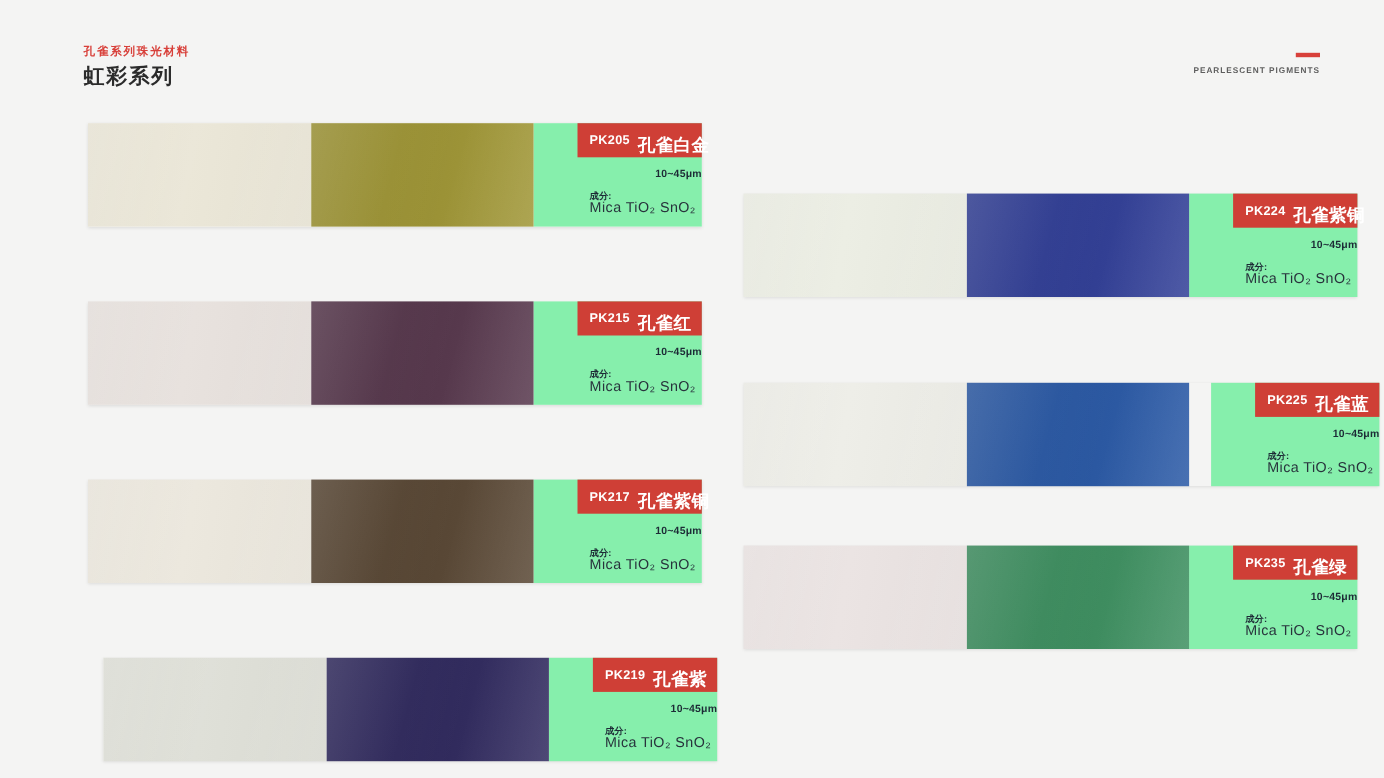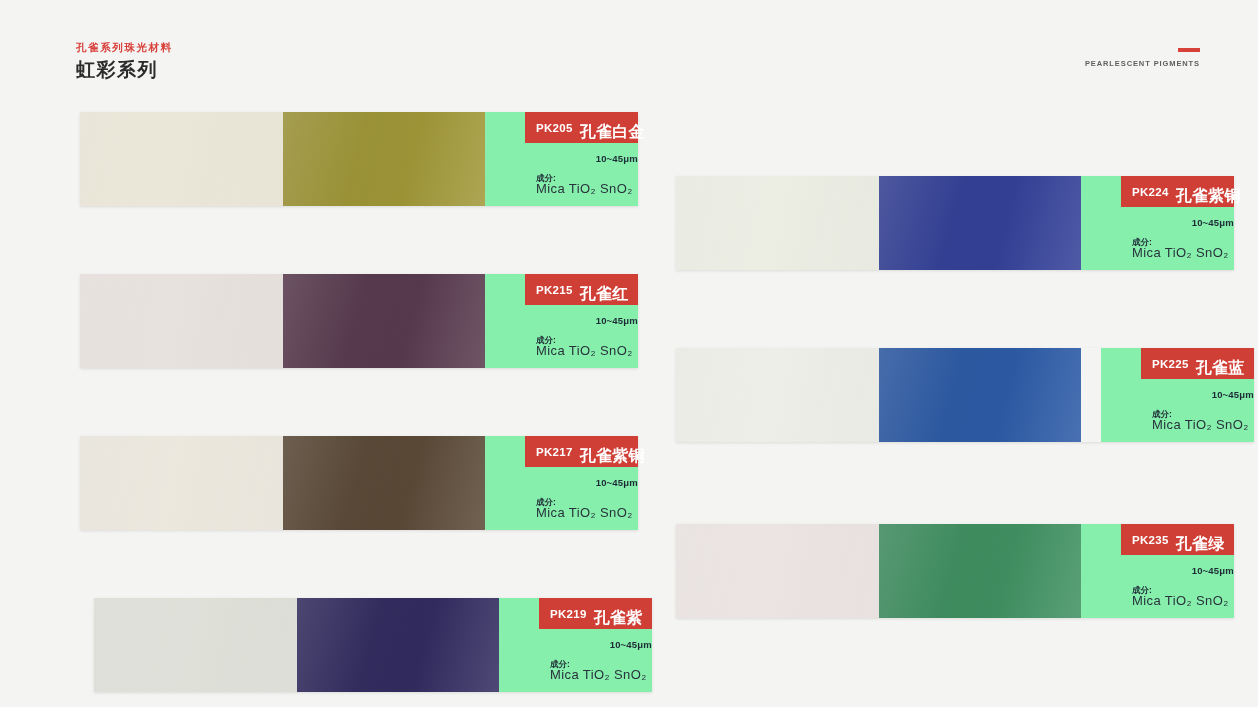--- a/index.html
+++ b/index.html
@@ -254,21 +254,21 @@
           <span class="code">PK225</span>
           <span class="cname">孔雀蓝</span>
         </div>
         <div class="body">
           <div class="size">10~45μm</div>
           <div class="comp-label">成分:</div>
           <div class="comp-value">Mica  TiO₂  SnO₂</div>
         </div>
       </div>
     </div>
-    <div class="card" style="left: 676px; top: 524px;">
+    <div class="card" style="left: 676px; top: 496px;">
       <div class="swatch">
         <div class="half" style="background: linear-gradient(100deg, rgb(229, 222, 221) 0%, rgb(235, 228, 227) 45%, rgb(229, 222, 221) 100%);"></div>
         <div class="half" style="background: linear-gradient(100deg, rgb(55, 133, 88) 0%, rgb(61, 139, 94) 55%, rgb(71, 149, 104) 100%);"></div>
       </div>
       <div class="info">
         <div class="title-band">
           <span class="code">PK235</span>
           <span class="cname">孔雀绿</span>
         </div>
         <div class="body">

